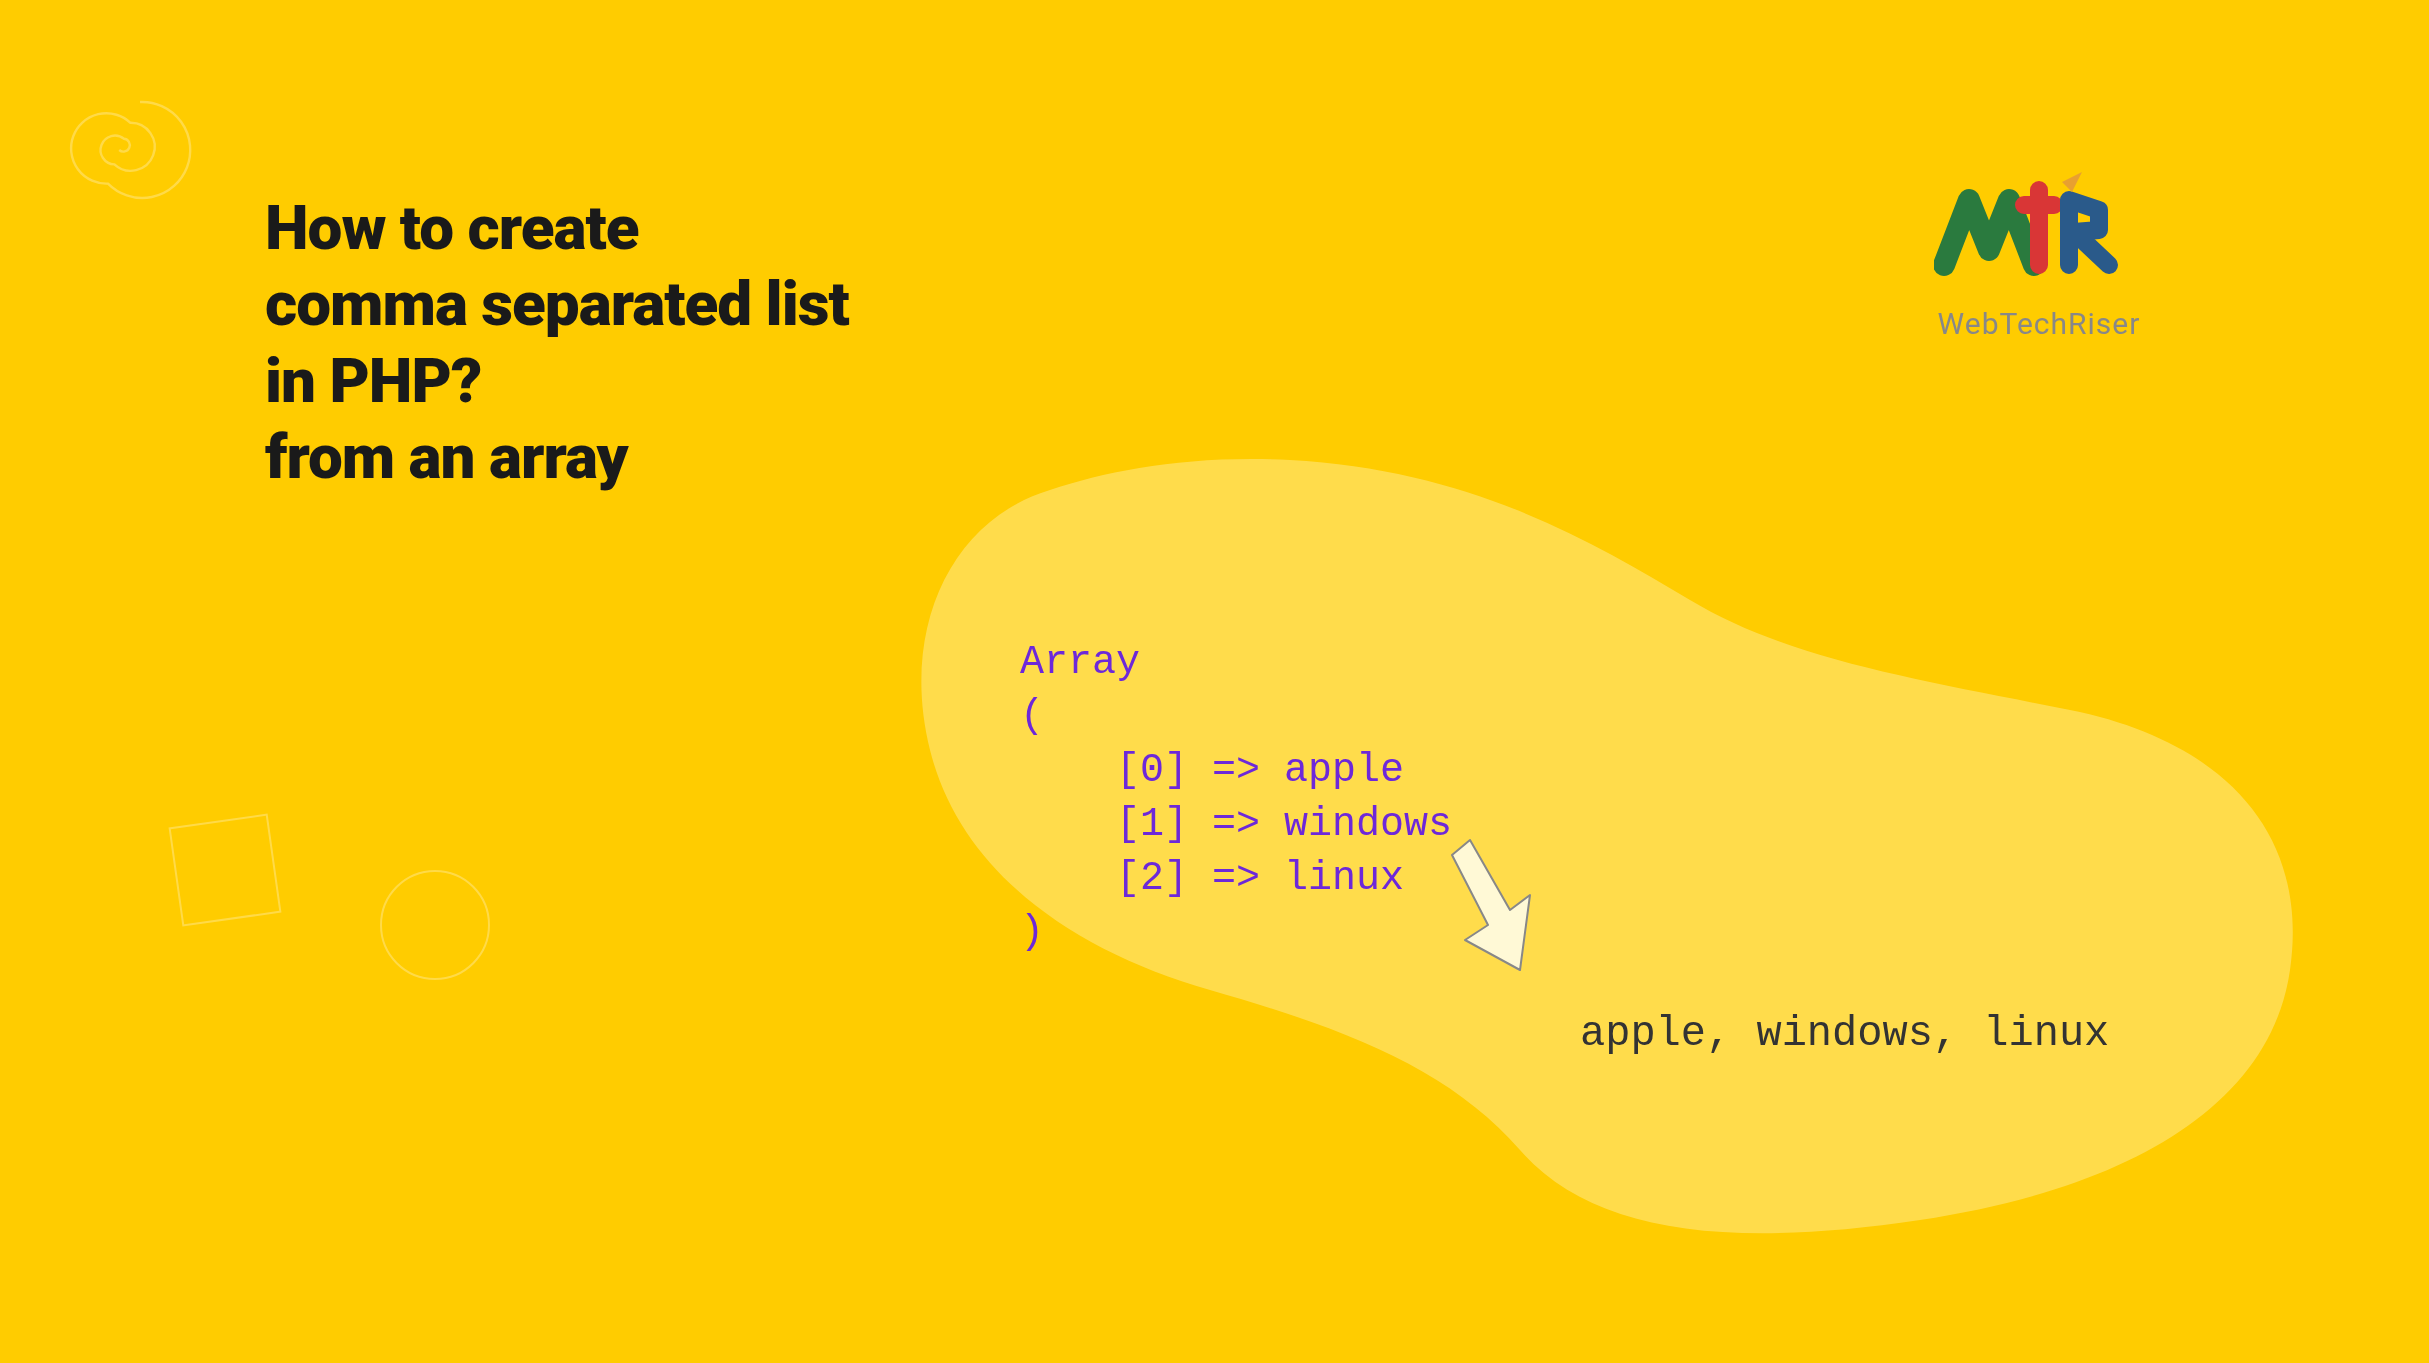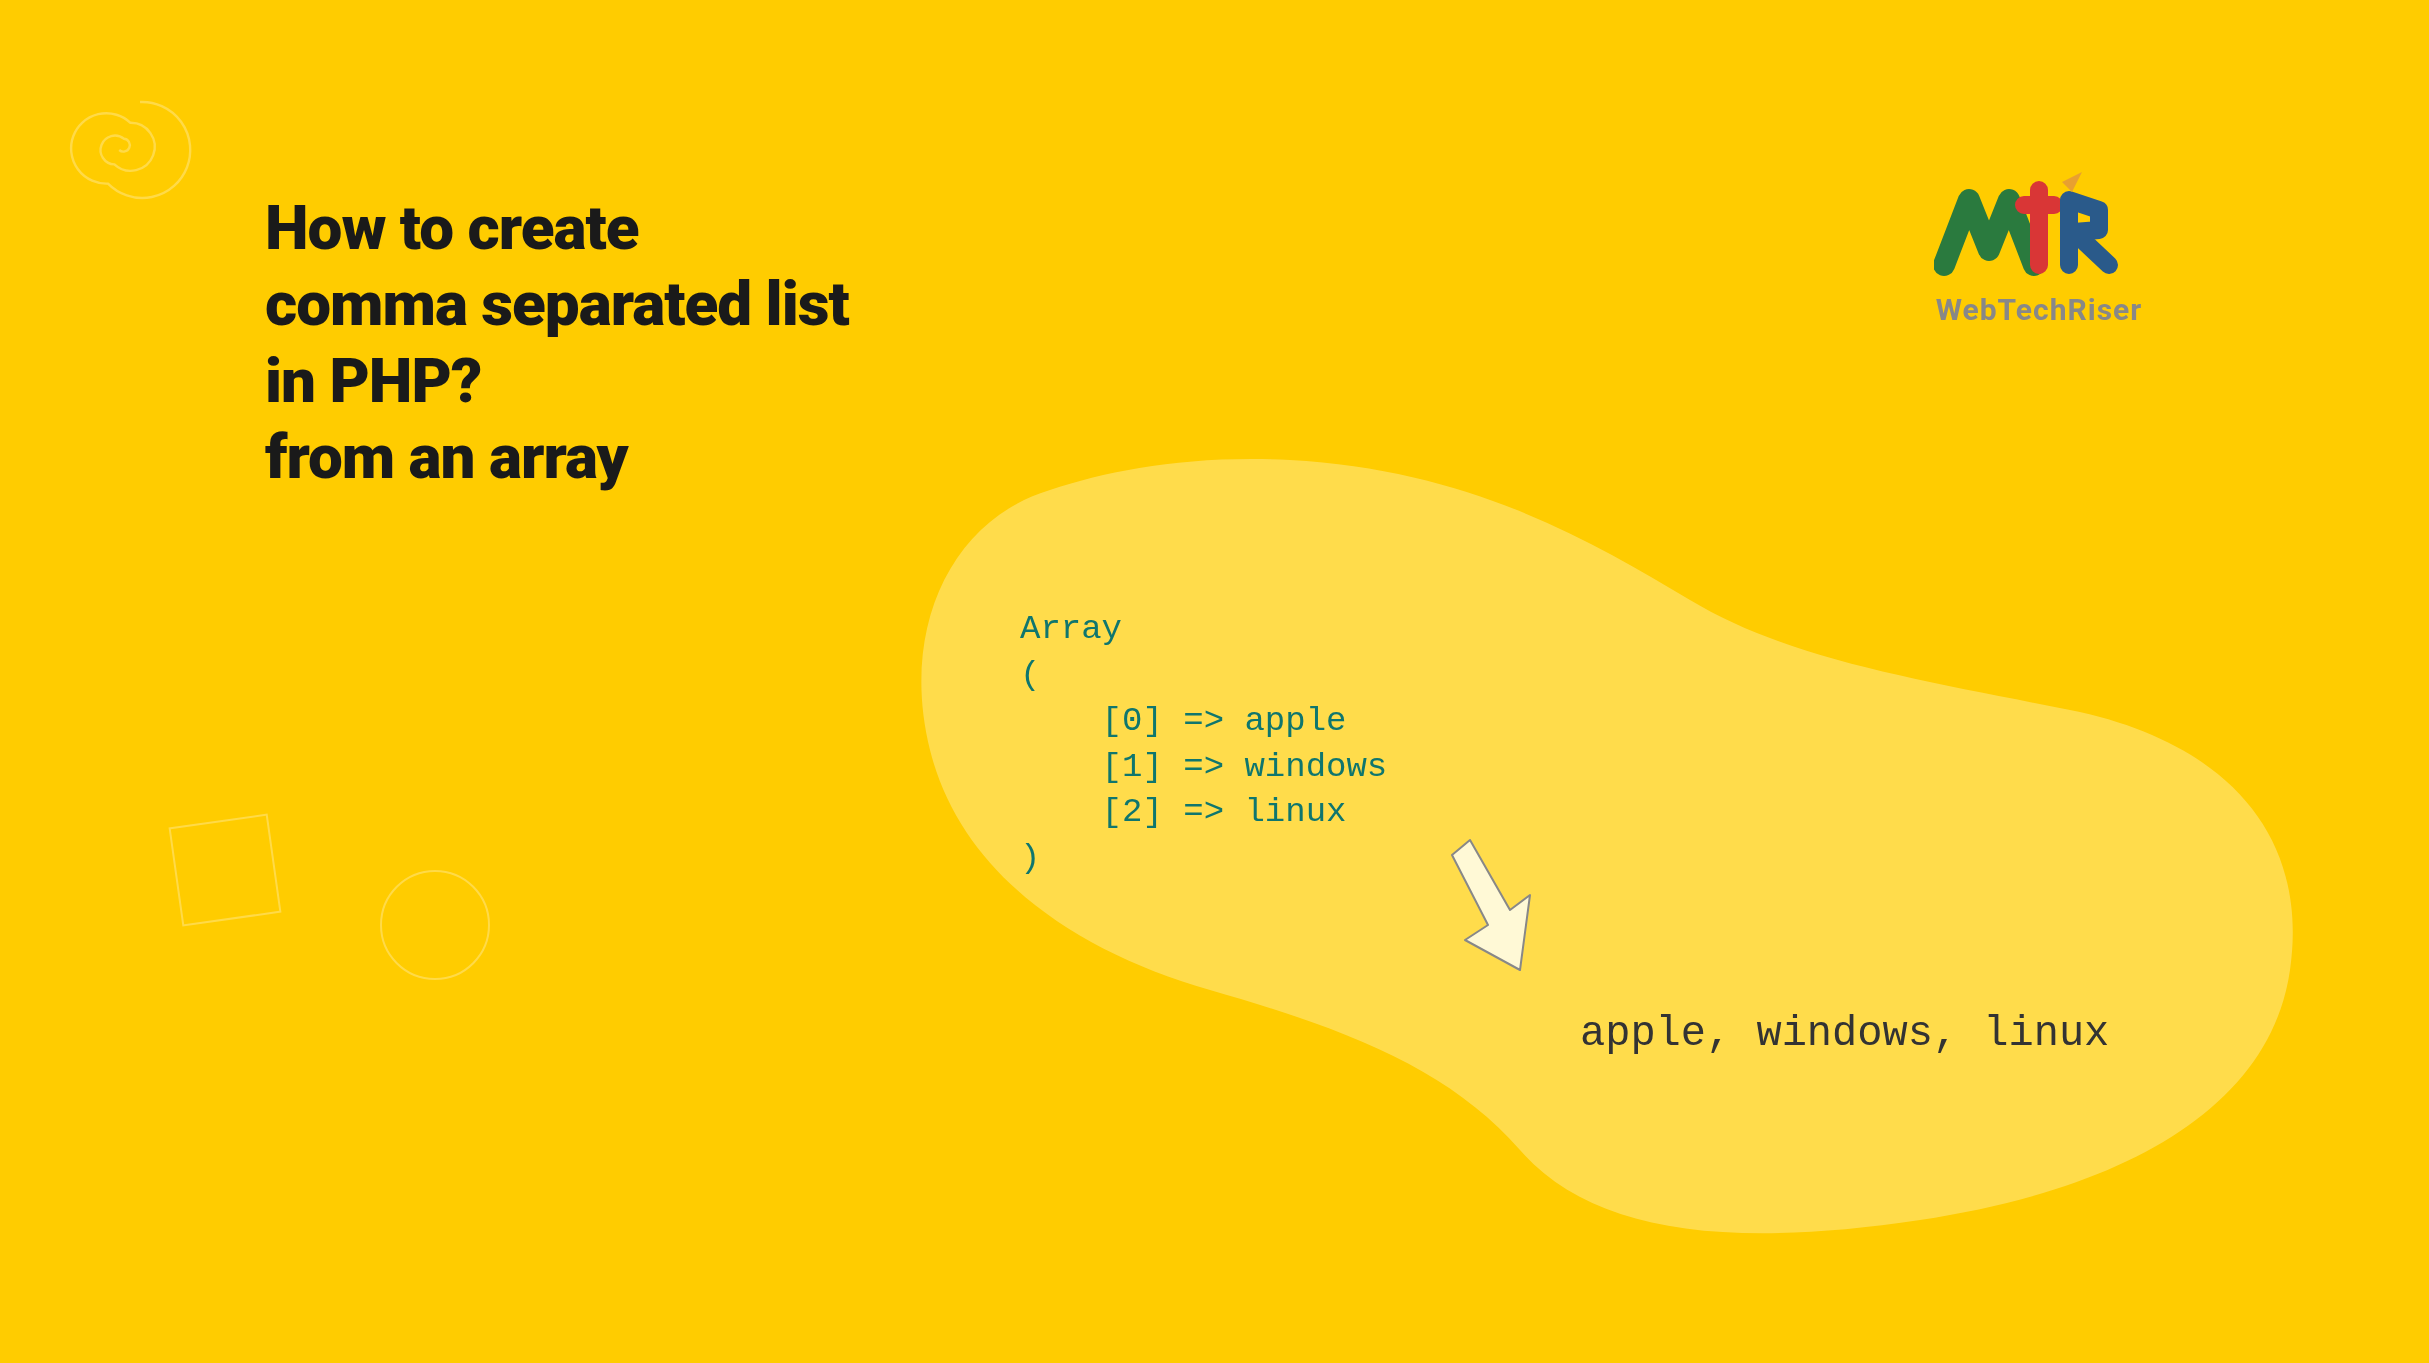--- a/index.html
+++ b/index.html
@@ -49,38 +49,37 @@
     .logo {
       position: absolute;
       top: 170px;
       right: 285px;
       width: 210px;
       text-align: center;
     }
     .logo-text {
       font-size: 30px;
       color: #888;
-      margin-top: 8px;
+      margin-top: 22px;
       letter-spacing: 1px;
-      font-weight: bold;
     }
     .blob {
       position: absolute;
       top: 430px;
       left: 870px;
       width: 1450px;
       height: 830px;
     }
     .code-block {
       position: absolute;
-      top: 561px;
+      top: 582px;
       left: 1020px;
       font-family: 'Courier New', Courier, monospace;
-      font-size: 34px;
-      color: #0f766e;
+      font-size: 40px;
+      color: #6d28d9;
       line-height: 1.35;
       white-space: pre;
     }
     .arrow {
       position: absolute;
       top: 830px;
       left: 1440px;
       width: 120px;
       height: 160px;
     }

